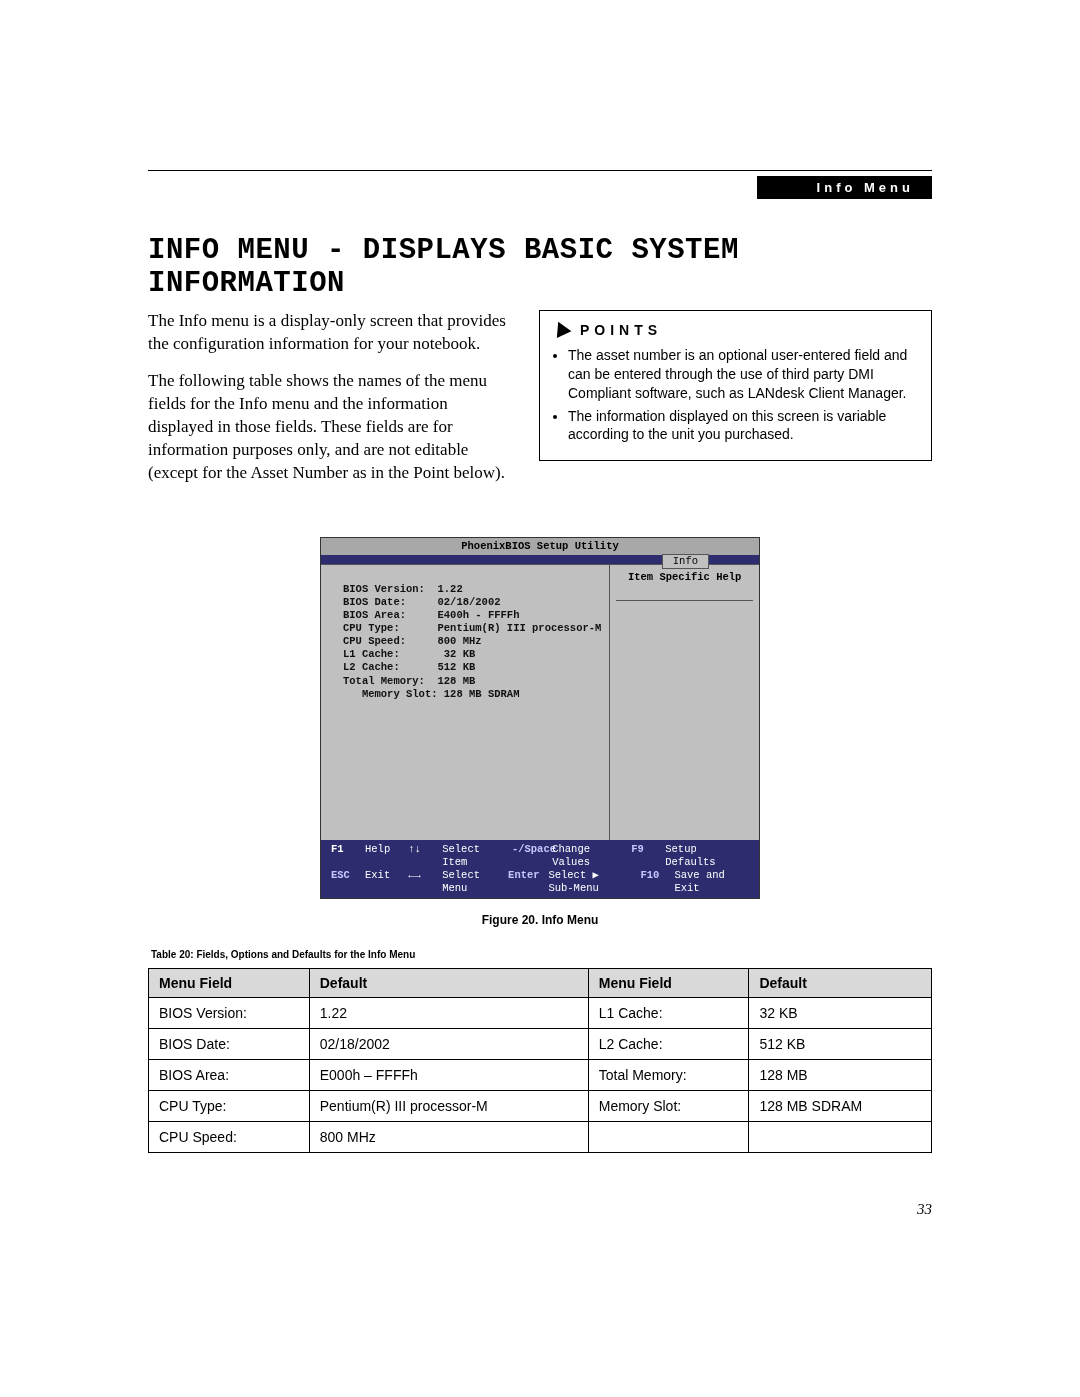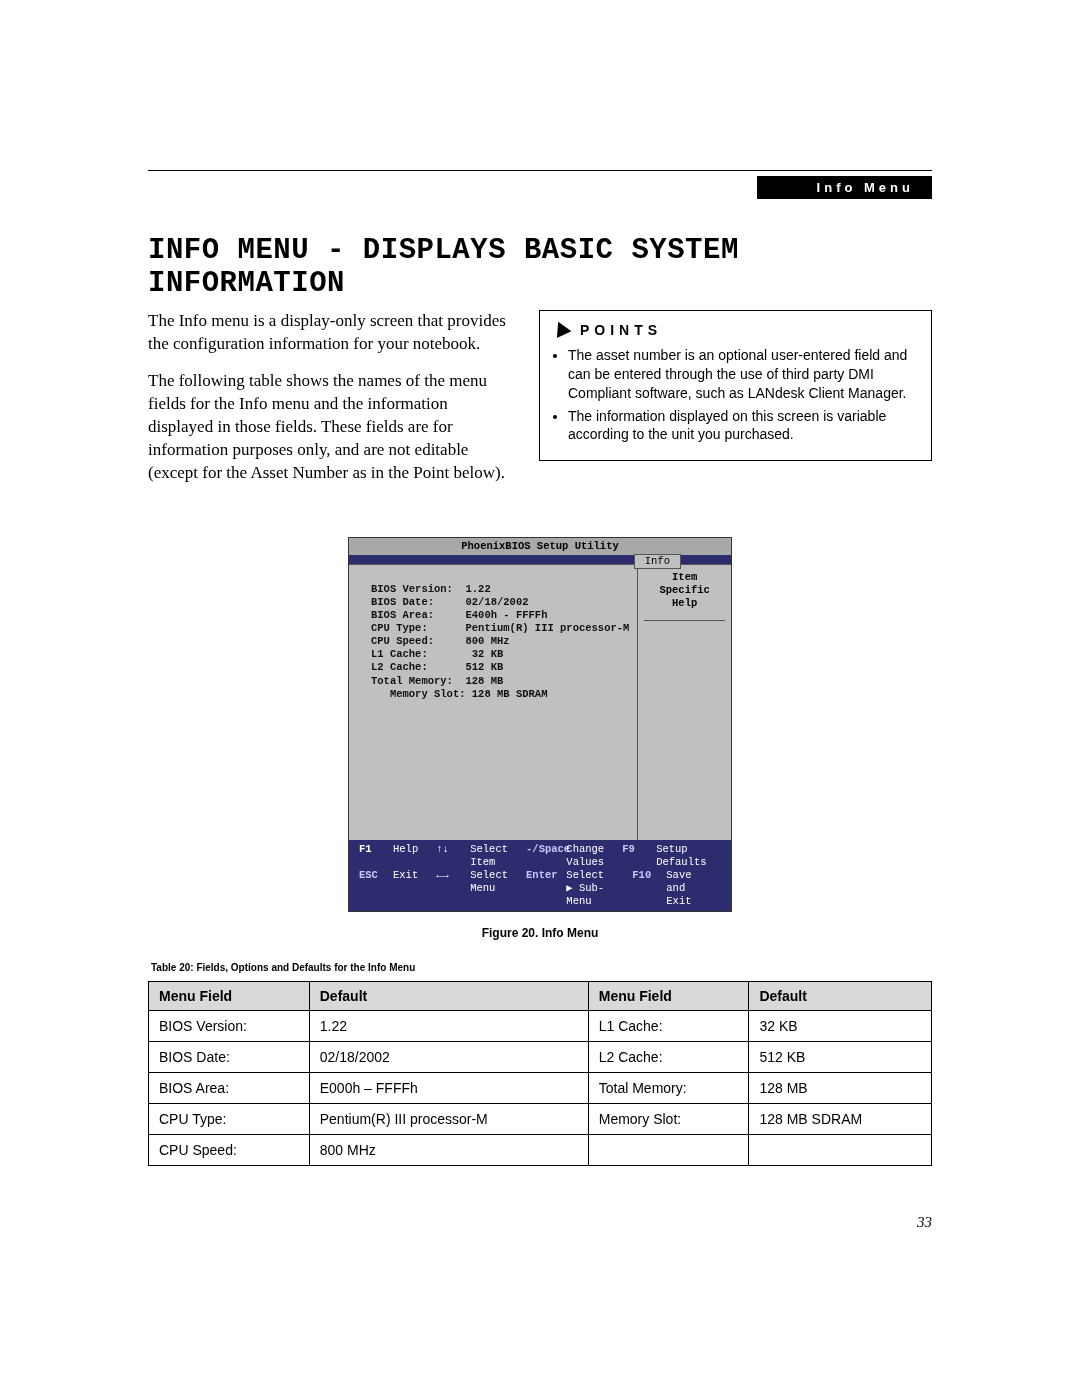--- a/index.html
+++ b/index.html
@@ -68,21 +68,21 @@
     align-items: center;
     gap: 8px;
     margin-bottom: 6px;
   }
   .points-box ul { margin: 0; padding-left: 14px; }
   .points-box li { margin-bottom: 4px; }
 
   
   .bios-wrap {
     margin: 38px auto 10px auto;
-    width: 384px;
+    width: 440px;
   }
   .bios {
     font-family: 'Courier New', monospace;
     font-size: 10.5px;
     line-height: 1.25;
     border: 1px solid #333;
   }
   .bios-title {
     background: #a8a8a8;
     text-align: center;
@@ -120,21 +120,21 @@
   }
   .bios-row { white-space: pre; }
   .bios-help {
     width: 152px;
     padding: 6px 6px;
     font-weight: bold;
     text-align: center;
   }
   .bios-help-title {
     border-bottom: 1px solid #555;
-    padding-bottom: 10px;
+    padding-bottom: 16px;
     margin-bottom: 6px;
     font-family: Liberation Mono, monospace;
   }
   .bios-footer {
     background: #2c2c6e;
     color: #fff;
     padding: 3px 10px;
     font-weight: normal;
   }
   .bios-footer .row { display: flex; }

